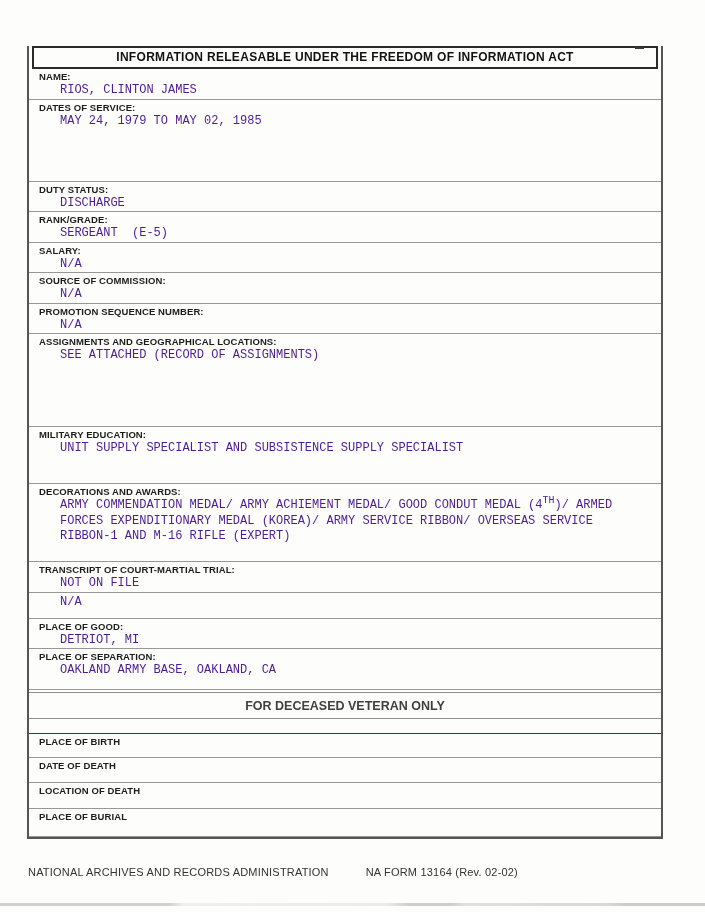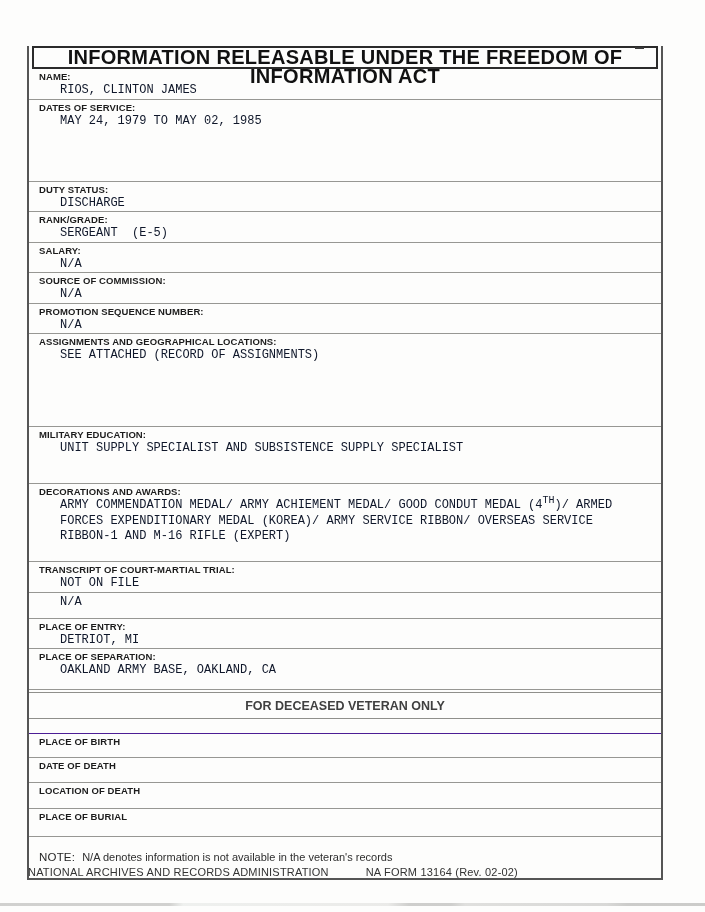--- a/index.html
+++ b/index.html
@@ -12,35 +12,35 @@
   }
   .form{
     position:absolute;left:27px;top:46px;width:636px;
     box-sizing:border-box;
     border-left:2px solid #555;border-right:2px solid #555;border-bottom:2px solid #555;
     background:#fdfdfc;
   }
   .title-box{
     box-sizing:border-box;height:23px;margin:0 3px;
     border:2px solid #2b2b2b;
-    text-align:center;font-weight:bold;font-size:20px;letter-spacing:.3px;
+    text-align:center;font-weight:bold;font-size:12px;letter-spacing:.3px;
     line-height:19px;color:#111;position:relative;
   }
   .scan-dash{position:absolute;right:18px;top:-1px;width:9px;height:2px;background:#3a3a3a;}
   .row{
     box-sizing:border-box;border-bottom:1px solid #979793;
     padding-top:2px;position:relative;
   }
   .lbl{
     font-size:9.5px;font-weight:bold;letter-spacing:.1px;
     padding-left:10px;line-height:12px;color:#1c1c1c;
   }
   .val{
     font-family:"Liberation Mono", monospace;
-    font-size:12px;line-height:15.5px;color:#0f172a;
+    font-size:12px;line-height:15.5px;color:#4c1d95;
     padding-left:31px;white-space:pre-wrap;
   }
   .val sup{font-size:10px;vertical-align:super;line-height:0;}
   .deceased-header{
     box-sizing:border-box;height:27px;margin-top:2px;
     border-top:1px solid #8f8f8b;border-bottom:1px solid #8f8f8b;
     text-align:center;font-weight:bold;font-size:12.5px;line-height:26px;color:#404040;
   }
   .row.gap-top{margin-top:14px;border-top:1px solid #4c1d95;}
   .note-row{
@@ -127,21 +127,21 @@
   <div class="row" style="min-height:27px">
     <div class="lbl">TRANSCRIPT OF COURT-MARTIAL TRIAL:</div>
     <div class="val">NOT ON FILE</div>
   </div>
 
   <div class="row" style="min-height:26px">
     <div class="val">N/A</div>
   </div>
 
   <div class="row" style="min-height:26px">
-    <div class="lbl">PLACE OF ENTRY:</div>
+    <div class="lbl">PLACE OF GOOD:</div>
     <div class="val">DETRIOT, MI</div>
   </div>
 
   <div class="row" style="min-height:41px">
     <div class="lbl">PLACE OF SEPARATION:</div>
     <div class="val">OAKLAND ARMY BASE, OAKLAND, CA</div>
   </div>
 
   <div class="deceased-header">FOR DECEASED VETERAN ONLY</div>
 
@@ -158,23 +158,20 @@
   <div class="row" style="min-height:26px">
     <div class="lbl">LOCATION OF DEATH</div>
     <div class="val"></div>
   </div>
 
   <div class="row" style="min-height:28px">
     <div class="lbl">PLACE OF BURIAL</div>
     <div class="val"></div>
   </div>
 
-  <div class="note-row">
-    <span class="note-prefix">NOTE:</span><span class="note-text">N/A denotes information is not available in the veteran's records</span>
-  </div>
 
 </div>
 
 <div class="footer">
   <span class="footer-left">NATIONAL ARCHIVES AND RECORDS ADMINISTRATION</span>
   <span class="footer-right">NA FORM 13164  (Rev. 02-02)</span>
 </div>
 
 <div class="scan-band"></div>
 

